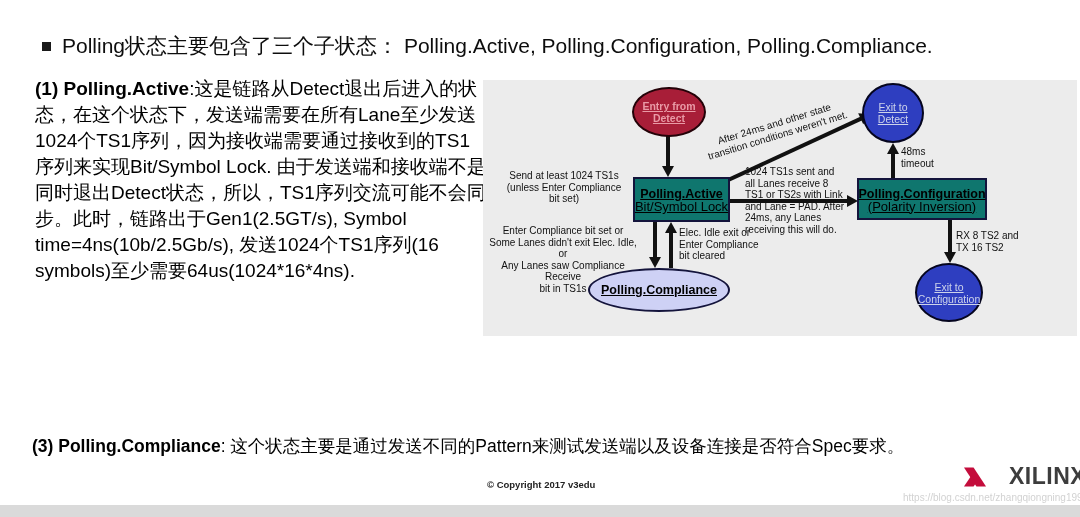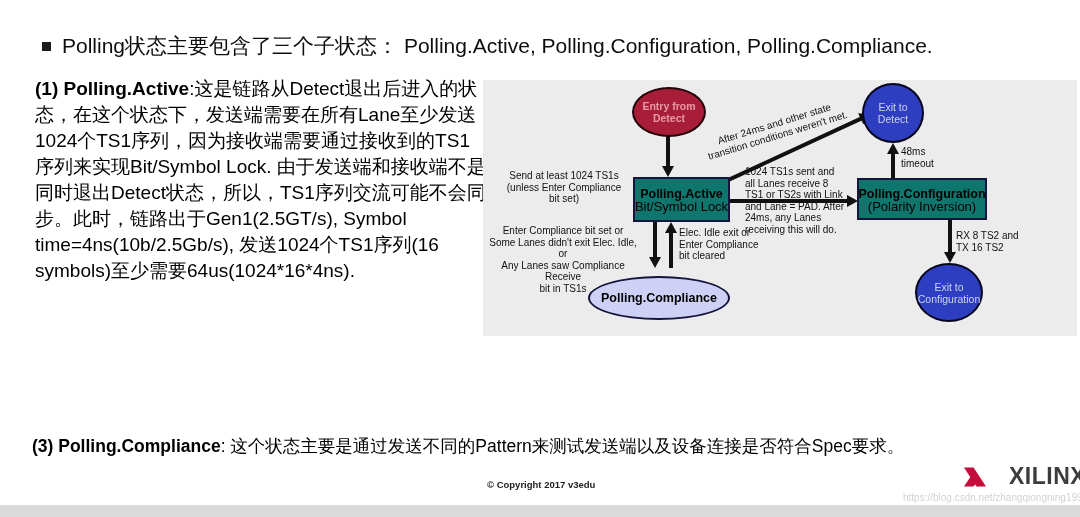--- a/index.html
+++ b/index.html
@@ -13,34 +13,34 @@
   .bullet { display:inline-block; width:9px; height:9px; background:#1a1a1a; margin-right:11px; vertical-align:2px; }
   
   .para { color:#000; }
   .para b { font-weight:bold; }
   .para1 { position:absolute; left:35px; top:76px; width:452px; font-size:19px; line-height:26px; }
   .para2 { position:absolute; left:28px; top:336px; width:1034px; font-size:17.5px; line-height:24.5px; }
   .para3 { position:absolute; left:20px; top:434px; width:1034px; font-size:17.5px; line-height:24.5px;margin-left:12px; }
   
   .diagram { position:absolute; left:483px; top:80px; width:594px; height:256px; background:#ececec; }
   .node { position:absolute; display:flex; flex-direction:column; align-items:center; justify-content:center;
-          text-align:center; white-space:pre-line; }
+          text-align:center; white-space:pre-line;text-decoration:underline; }
   .ellipse { border-radius:50%; }
   .node-entry { left:149px; top:7px; width:74px; height:50px; background:#a81e38; border:2px solid #240208;
                 color:#e99aa6; font-weight:bold; font-size:10.5px; line-height:12px; }
   .node-exit-detect { left:379px; top:3px; width:62px; height:60px; background:#2e3ec0; border:2px solid #05051e;
                 color:#cdd3ea; font-size:10.5px; line-height:12px; }
   .node-exit-config { left:432px; top:183px; width:68px; height:59px; background:#2e3ec0; border:2px solid #05051e;
                 color:#cdd3ea; font-size:10.5px; line-height:12px; }
   .node-box { background:#0f766e; border:2px solid #14143c; color:#000; }
   .node-active { left:150px; top:97px; width:97px; height:45px; }
   .node-config { left:374px; top:98px; width:130px; height:42px; }
   .node-title { font-weight:bold; font-size:12.5px; line-height:14px; white-space:nowrap; }
   .node-sub { font-size:13px; line-height:11px; white-space:nowrap; }
-  .node-compliance { left:105px; top:196px; width:142px; height:44px; background:#ced1f5; border:2px solid #14143c;
+  .node-compliance { left:105px; top:188px; width:142px; height:44px; background:#ced1f5; border:2px solid #14143c;
                 color:#000; font-weight:bold; font-size:12.5px; }
   .edge-label { position:absolute; font-size:10px; line-height:11.5px; color:#111; white-space:pre-line; }
   .center { text-align:center; }
   .vline { position:absolute; width:4px; background:#111; }
   .hline { position:absolute; height:4px; background:#111; }
   .ah { position:absolute; width:0; height:0; }
   .ah-down  { border-left:6px solid transparent; border-right:6px solid transparent; border-top:11px solid #111; }
   .ah-up    { border-left:6px solid transparent; border-right:6px solid transparent; border-bottom:11px solid #111; }
   .ah-right { border-top:6px solid transparent; border-bottom:6px solid transparent; border-left:11px solid #111; }
   .diag { position:absolute; left:217px; top:111px; width:178px; height:4px; background:#111;

